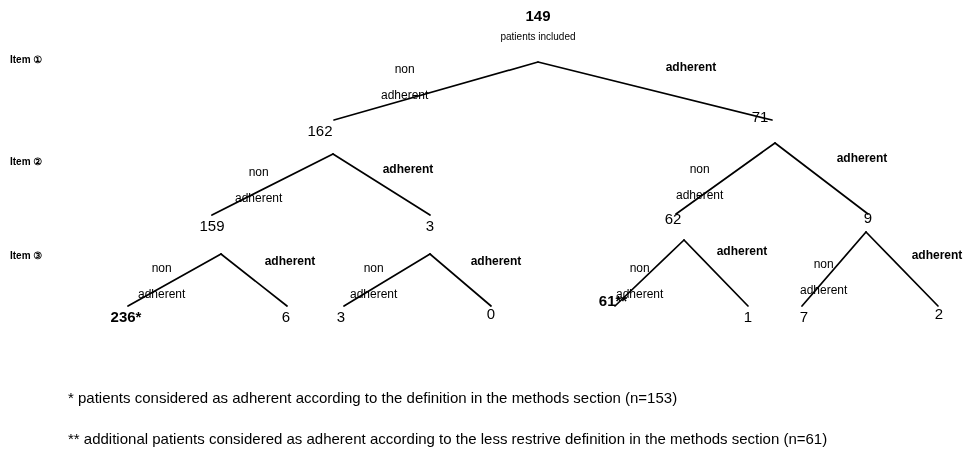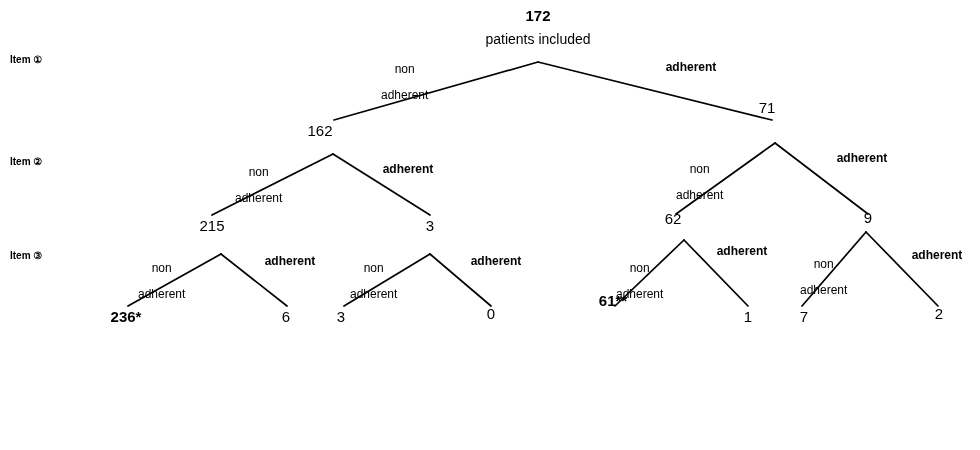--- a/index.html
+++ b/index.html
@@ -34,21 +34,21 @@
   .item-label {
     font-size: 10px;
     font-weight: bold;
   }
   .root-count {
     font-size: 15px;
     font-weight: bold;
     text-align: center;
   }
   .root-sub {
-    font-size: 14px;
+    font-size: 10px;
     font-weight: normal;
   }
   .edge-label {
     font-size: 12px;
     text-align: center;
   }
   .edge-label.non {
     font-weight: normal;
   }
   .edge-label.adh {
@@ -100,45 +100,45 @@
 
       <path d="M 866 232 L 802 306"></path>
       <path d="M 866 232 L 938 306"></path>
     </g>
   </svg>
 
   <div class="lbl item-label" style="left:10px; top:55px;">Item ①</div>
   <div class="lbl item-label" style="left:10px; top:157px;text-align:center;">Item ②</div>
   <div class="lbl item-label" style="left:10px; top:251px;">Item ③</div>
 
-  <div class="lbl root-count ctr" style="left:538px; top:8px;">172</div>
+  <div class="lbl root-count ctr" style="left:538px; top:8px;">149</div>
   <div class="lbl root-sub ctr" style="left:538px; top:32px;">patients included</div>
 
   <div class="lbl edge-label non ctr" style="left:398px; top:50px;">
     <span>non</span><br>
     <span>adherent</span>
   </div>
   <div class="lbl edge-label adh ctr" style="left:691px; top:61px;">adherent</div>
 
   <div class="lbl node-count ctr" style="left:320px; top:123px;">162</div>
-  <div class="lbl node-count ctr" style="left:760px; top:100px;margin-left:7px;">71</div>
+  <div class="lbl node-count ctr" style="left:760px; top:109px;">71</div>
 
   <div class="lbl edge-label non ctr" style="left:252px; top:153px;">
     <span>non</span><br>
     <span>adherent</span>
   </div>
   <div class="lbl edge-label adh ctr" style="left:408px; top:163px;">adherent</div>
 
   <div class="lbl edge-label non ctr" style="left:693px; top:150px;">
     <span>non</span><br>
     <span>adherent</span>
   </div>
   <div class="lbl edge-label adh ctr" style="left:862px; top:152px;">adherent</div>
 
-  <div class="lbl node-count ctr" style="left:212px; top:218px;">215</div>
+  <div class="lbl node-count ctr" style="left:212px; top:218px;">159</div>
   <div class="lbl node-count ctr" style="left:430px; top:218px;">3</div>
   <div class="lbl node-count ctr" style="left:673px; top:211px;text-align:right;">62</div>
   <div class="lbl node-count ctr" style="left:868px; top:210px;">9</div>
 
   <div class="lbl edge-label non ctr" style="left:155px; top:249px;">
     <span>non</span><br>
     <span>adherent</span>
   </div>
   <div class="lbl edge-label adh ctr" style="left:290px; top:255px;">adherent</div>
 
@@ -162,14 +162,16 @@
 
   <div class="lbl node-count bold ctr" style="left:126px; top:309px;">236*</div>
   <div class="lbl node-count ctr" style="left:286px; top:309px;">6</div>
   <div class="lbl node-count ctr" style="left:341px; top:309px;">3</div>
   <div class="lbl node-count ctr" style="left:491px; top:306px;">0</div>
   <div class="lbl node-count bold ctr" style="left:613px; top:293px;">61**</div>
   <div class="lbl node-count ctr" style="left:748px; top:309px;">1</div>
   <div class="lbl node-count ctr" style="left:804px; top:309px;">7</div>
   <div class="lbl node-count ctr" style="left:939px; top:306px;">2</div>
 
+  <div class="footnote" style="left:68px; top:389px;">* patients considered as adherent according to the definition in the methods section (n=153)</div>
+  <div class="footnote" style="left:68px; top:430px;">** additional patients considered as adherent according to the less restrive definition in the methods section (n=61)</div>
 
 </div>
 
 </body></html>

